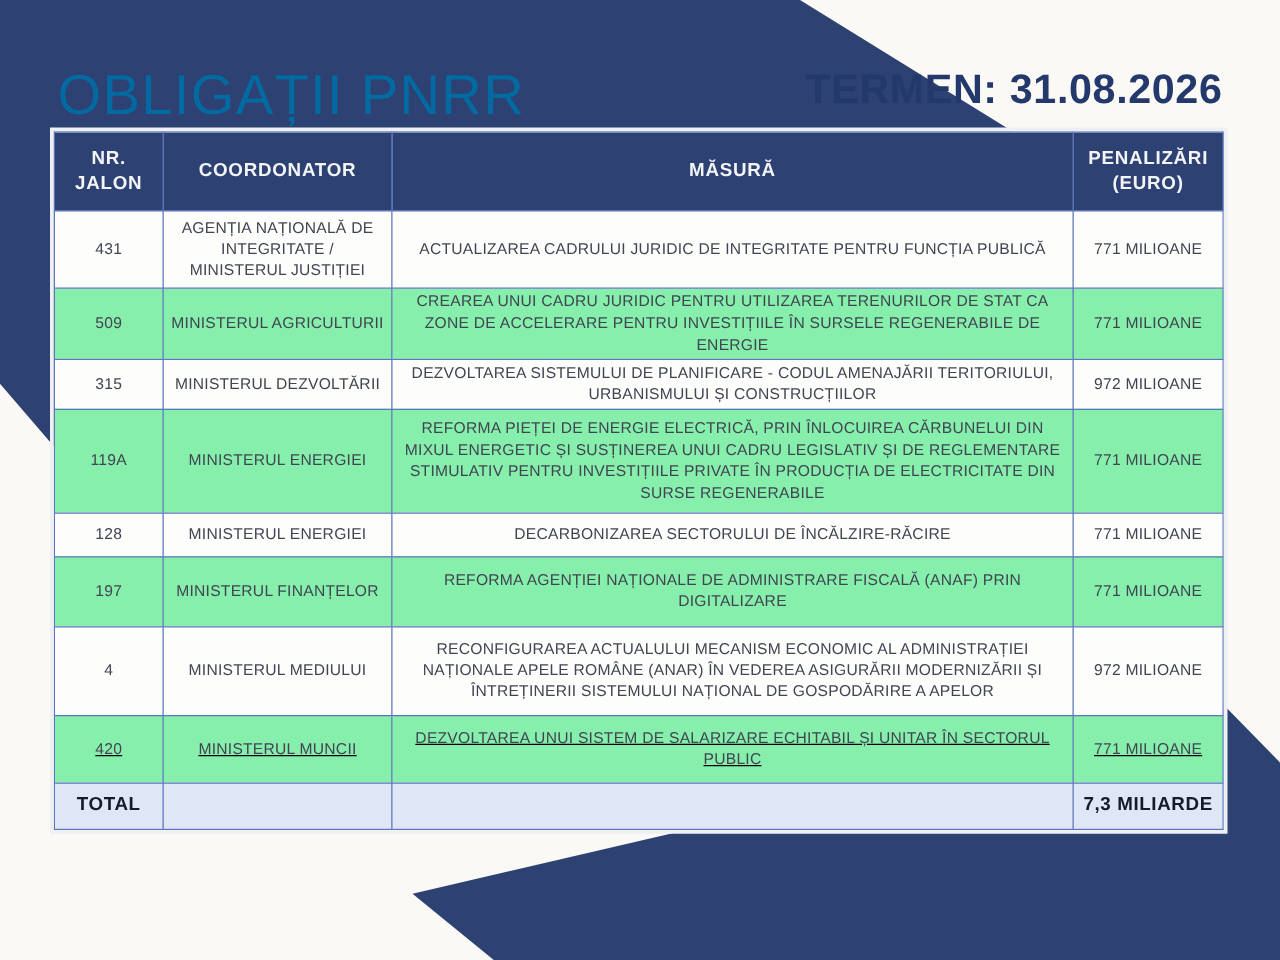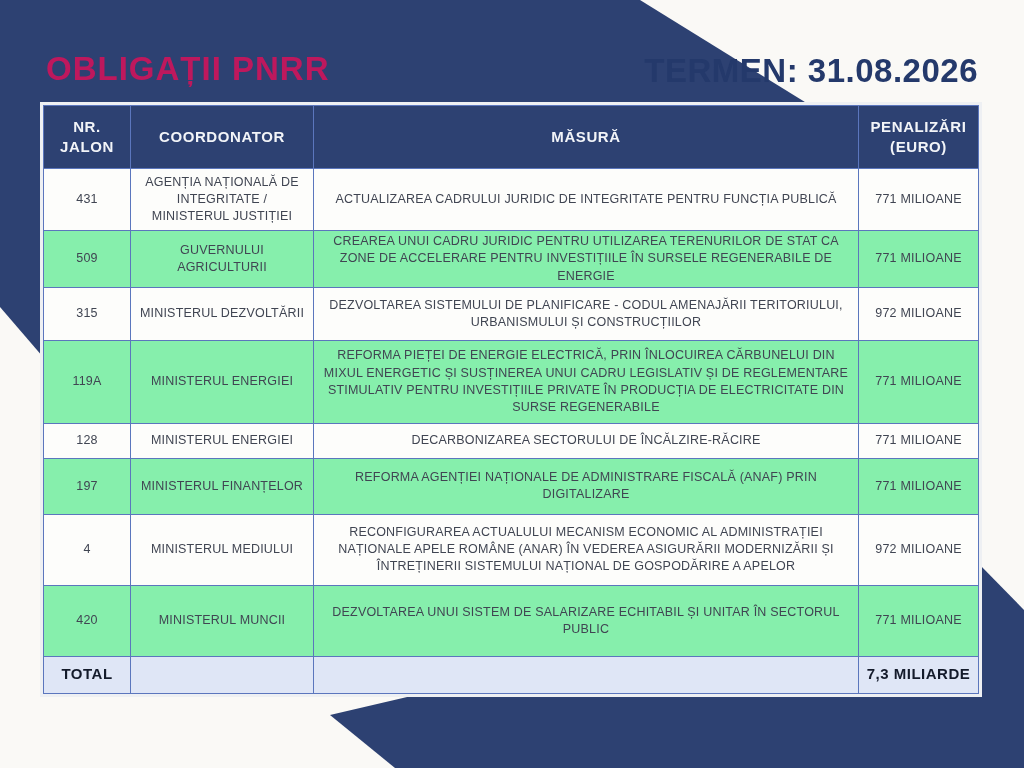--- a/index.html
+++ b/index.html
@@ -7,21 +7,21 @@
     width:1024px;height:768px;position:relative;overflow:hidden;
     background:#faf9f6;
     font-family:"Liberation Sans", sans-serif;
   }
   .bg-shape{position:absolute;inset:0;width:1024px;height:768px;background:#2d4172;}
   .bg-top{clip-path:polygon(0px 0px,640px 0px,915px 170px,43px 357px,0px 307px);}
   .bg-bottom{clip-path:polygon(979px 564px,1024px 610px,1024px 768px,395px 768px,330px 715px);}
 
   .page-title{
     position:absolute;left:46px;top:50px;
-    color:#be185d;font-size:33px;font-weight:700;letter-spacing:1px;
+    color:#0369a1;font-size:45px;font-weight:400;letter-spacing:1px;
     white-space:nowrap;
   }
   .deadline{
     position:absolute;right:46px;top:52px;
     color:#24396b;font-size:33px;font-weight:800;letter-spacing:0.5px;
     white-space:nowrap;
   }
 
   .pnrr-table{
     position:absolute;left:43px;top:105px;width:935px;
@@ -80,25 +80,25 @@
   <tbody>
 
     <tr style="height: 62px;">
         <td>431</td>
         <td>AGENȚIA NAȚIONALĂ DE INTEGRITATE / MINISTERUL JUSTIȚIEI</td>
         <td>ACTUALIZAREA CADRULUI JURIDIC DE INTEGRITATE PENTRU FUNCȚIA PUBLICĂ</td>
         <td>771 MILIOANE</td>
       </tr>
       <tr class="alt" style="height: 51px;">
         <td>509</td>
-        <td>GUVERNULUI AGRICULTURII</td>
+        <td>MINISTERUL AGRICULTURII</td>
         <td>CREAREA UNUI CADRU JURIDIC PENTRU UTILIZAREA TERENURILOR DE STAT CA ZONE DE ACCELERARE PENTRU INVESTIȚIILE ÎN SURSELE REGENERABILE DE ENERGIE</td>
         <td>771 MILIOANE</td>
       </tr>
-      <tr style="height: 53px; padding-left: 37px;">
+      <tr style="height: 40px; padding-left: 37px;">
         <td>315</td>
         <td>MINISTERUL DEZVOLTĂRII</td>
         <td>DEZVOLTAREA SISTEMULUI DE PLANIFICARE - CODUL AMENAJĂRII TERITORIULUI, URBANISMULUI ȘI CONSTRUCȚIILOR</td>
         <td>972 MILIOANE</td>
       </tr>
       <tr class="alt" style="height: 83px;">
         <td>119A</td>
         <td>MINISTERUL ENERGIEI</td>
         <td>REFORMA PIEȚEI DE ENERGIE ELECTRICĂ, PRIN ÎNLOCUIREA CĂRBUNELUI DIN MIXUL ENERGETIC ȘI SUSȚINEREA UNUI CADRU LEGISLATIV ȘI DE REGLEMENTARE STIMULATIV PENTRU INVESTIȚIILE PRIVATE ÎN PRODUCȚIA DE ELECTRICITATE DIN SURSE REGENERABILE</td>
         <td>771 MILIOANE</td>
@@ -114,21 +114,21 @@
         <td>MINISTERUL FINANȚELOR</td>
         <td>REFORMA AGENȚIEI NAȚIONALE DE ADMINISTRARE FISCALĂ (ANAF) PRIN DIGITALIZARE</td>
         <td>771 MILIOANE</td>
       </tr>
       <tr style="height: 71px;">
         <td>4</td>
         <td>MINISTERUL MEDIULUI</td>
         <td>RECONFIGURAREA ACTUALULUI MECANISM ECONOMIC AL ADMINISTRAȚIEI NAȚIONALE APELE ROMÂNE (ANAR) ÎN VEDEREA ASIGURĂRII MODERNIZĂRII ȘI ÎNTREȚINERII SISTEMULUI NAȚIONAL DE GOSPODĂRIRE A APELOR</td>
         <td>972 MILIOANE</td>
       </tr>
-      <tr class="alt" style="height: 71px;">
+      <tr class="alt" style="height: 54px; text-decoration: underline;">
         <td>420</td>
         <td>MINISTERUL MUNCII</td>
         <td>DEZVOLTAREA UNUI SISTEM DE SALARIZARE ECHITABIL ȘI UNITAR ÎN SECTORUL PUBLIC</td>
         <td>771 MILIOANE</td>
       </tr>
       <tr class="total-row">
       <td>TOTAL</td>
       <td></td>
       <td></td>
       <td>7,3 MILIARDE</td>

